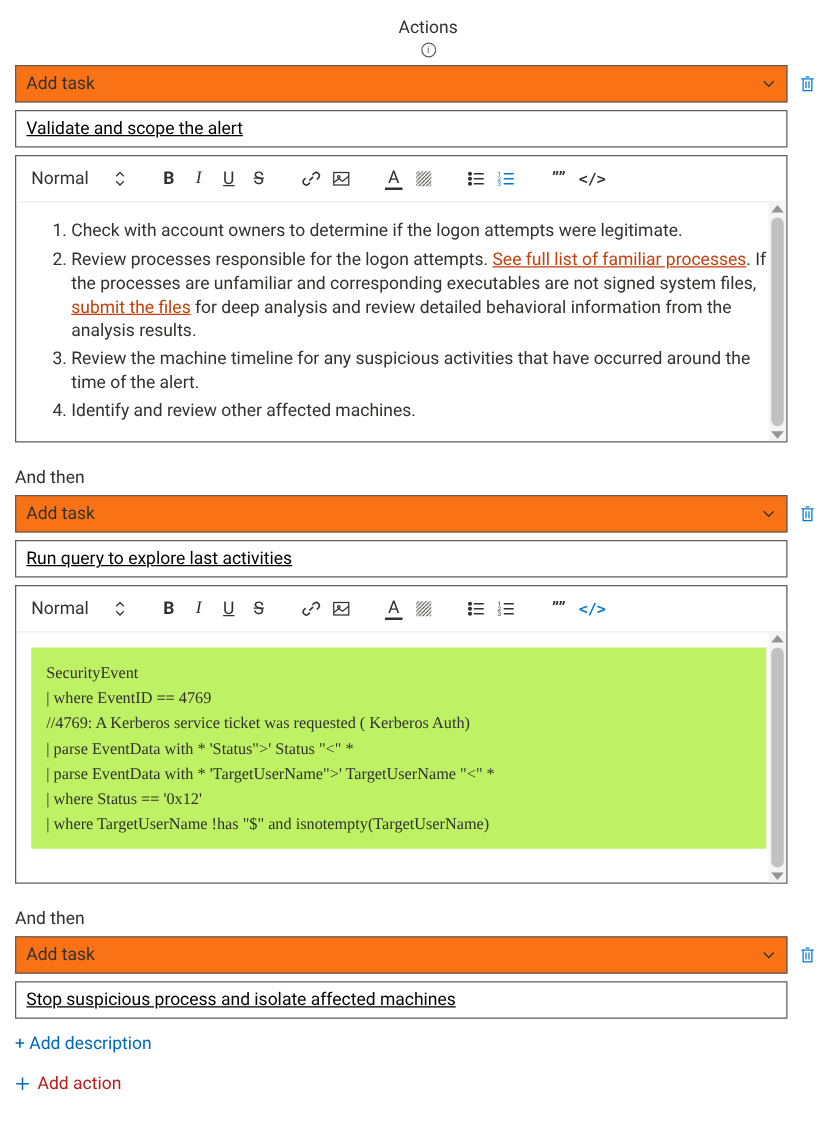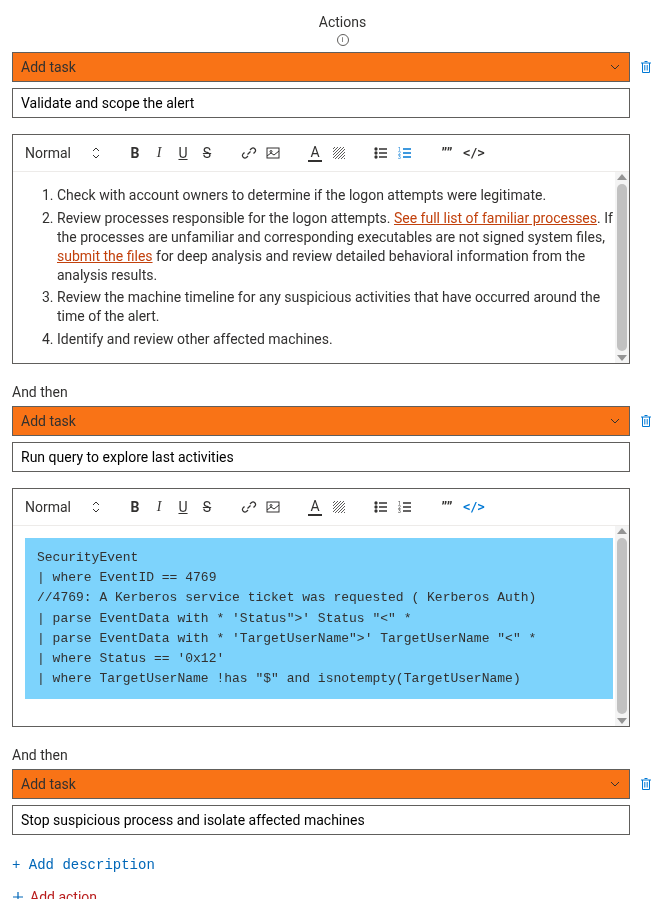--- a/index.html
+++ b/index.html
@@ -71,22 +71,23 @@
     cursor: pointer;
     color: #0078d4;
   }
   .delete-btn svg { stroke: #0078d4; }
   .text-input {
     width: calc(100% - 26px);
     border: 1px solid #605e5c;
     height: 30px;
     padding: 0 8px;
     font-size: 14px;
-    margin-bottom: 16px;
+    margin-bottom: 6px;
     font-family: inherit;
+    text-decoration: underline;
   }
   .editor {
     width: calc(100% - 26px);
     border: 1px solid #605e5c;
     background: #fff;
     font-size: 14px;
   }
   .toolbar {
     display: flex;
     align-items: center;
@@ -146,36 +147,35 @@
   ol.steps {
     margin: 4px 0 0 28px;
     padding: 0;
   }
   ol.steps li {
     margin-bottom: 4px;
     line-height: 1.35;
   }
   a.link { color: #c2410c; text-decoration: underline; cursor:pointer; }
   .code-block {
-    background: #7dd3fc;
-    font-family: Liberation Mono, monospace;
+    background: #bef264;
+    font-family: Liberation Serif, serif;
     font-size: 13px;
     line-height: 1.55;
     white-space: pre;
     padding: 10px 12px;
     margin-right: 14px;
     color: #323130;
   }
   .link-small {
     color: #0067b8;
     font-size: 14px;
     cursor: pointer;
     margin-top: 6px;
     display: inline-block;
-    font-family: Liberation Mono, monospace;
   }
   .add-action {
     color: #b91c1c;
     font-size: 14px;
     cursor: pointer;
     margin: 16px 0 16px 0;
     display: inline-flex;
     align-items: center;
     gap: 6px;
   }

